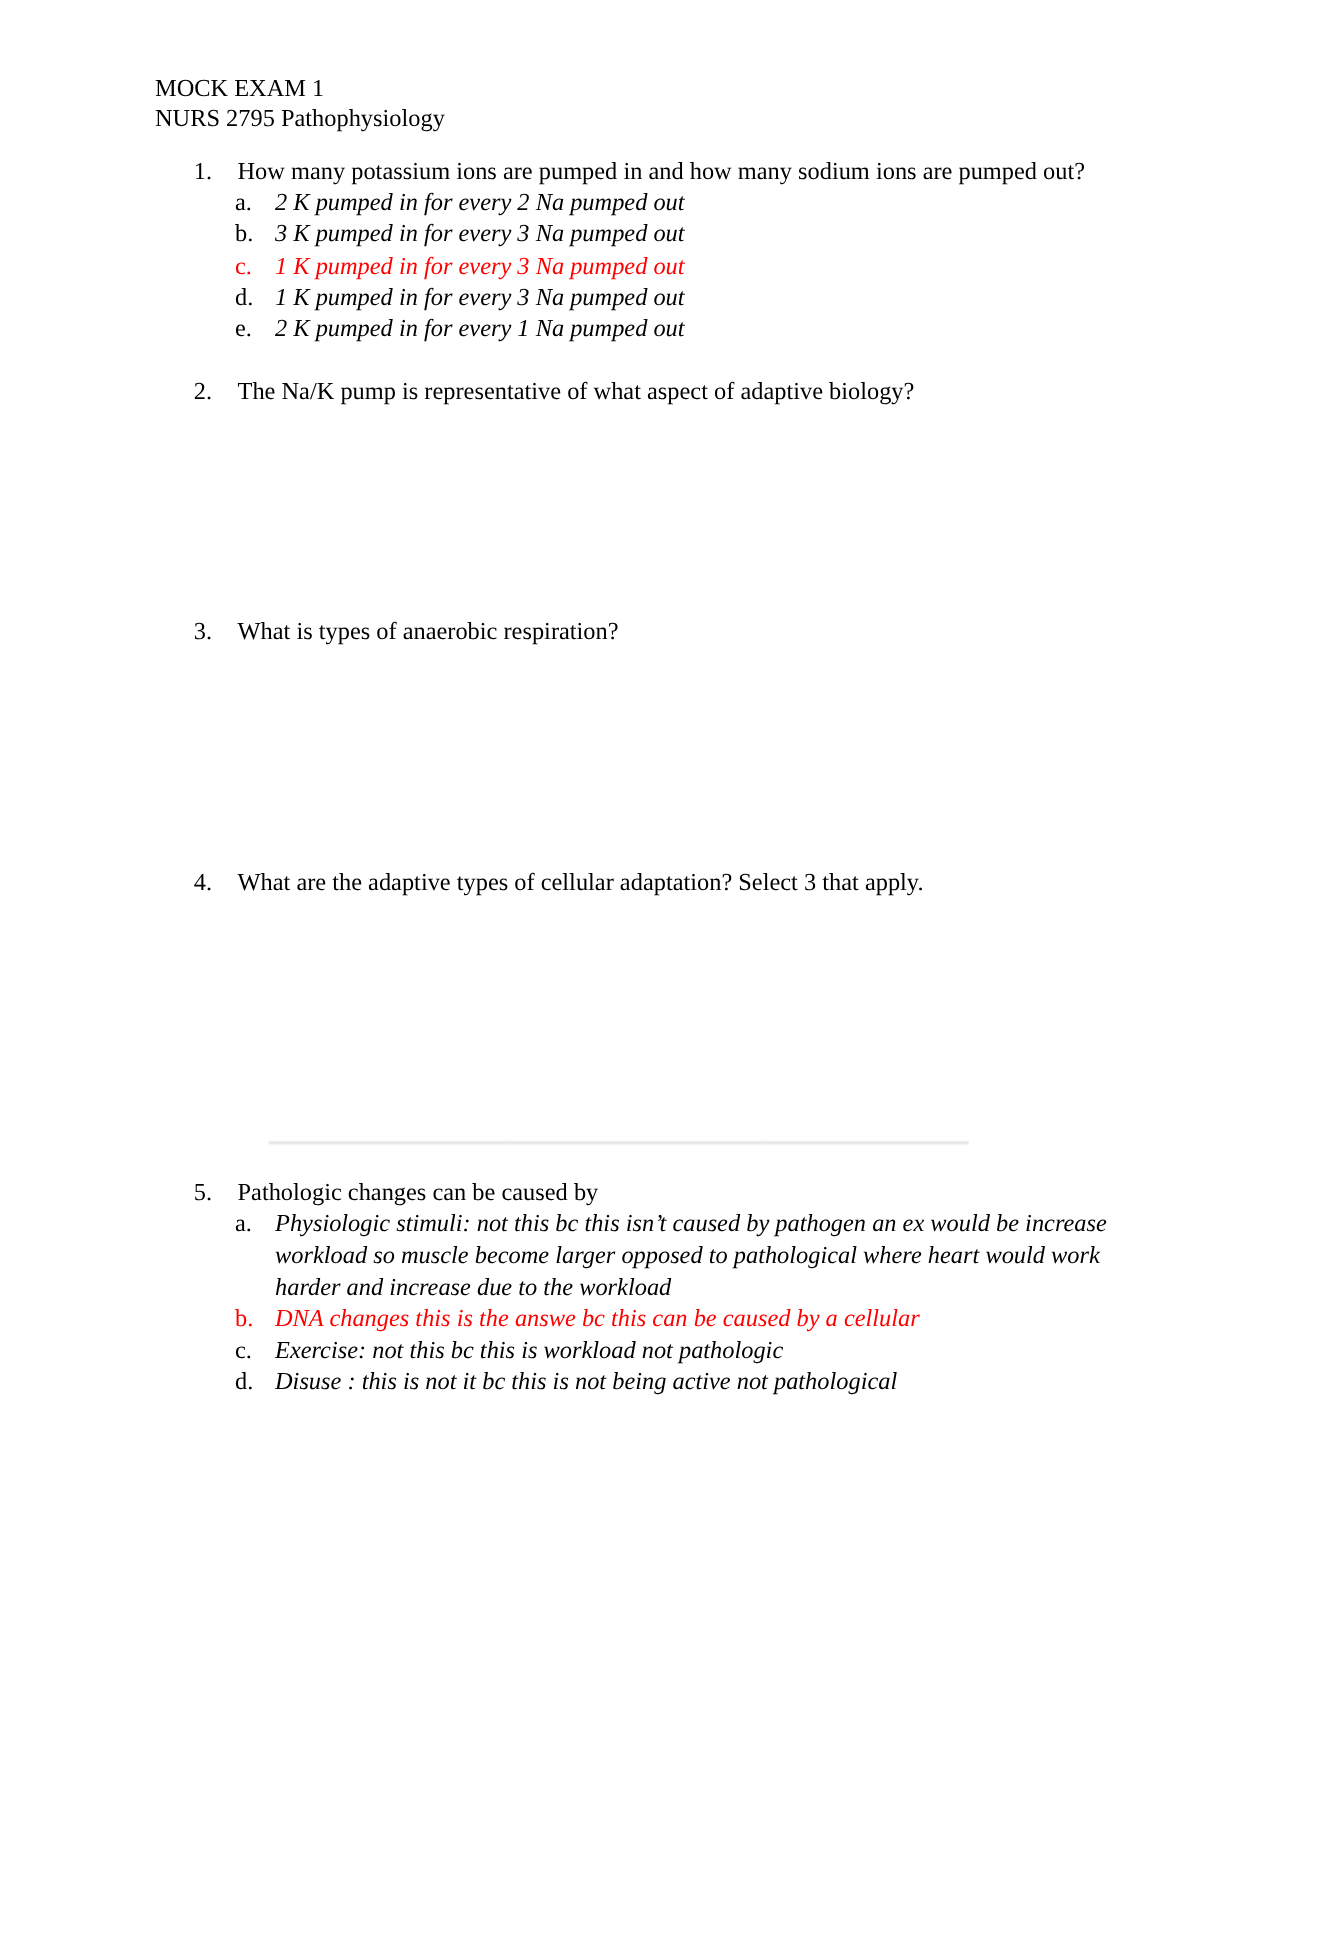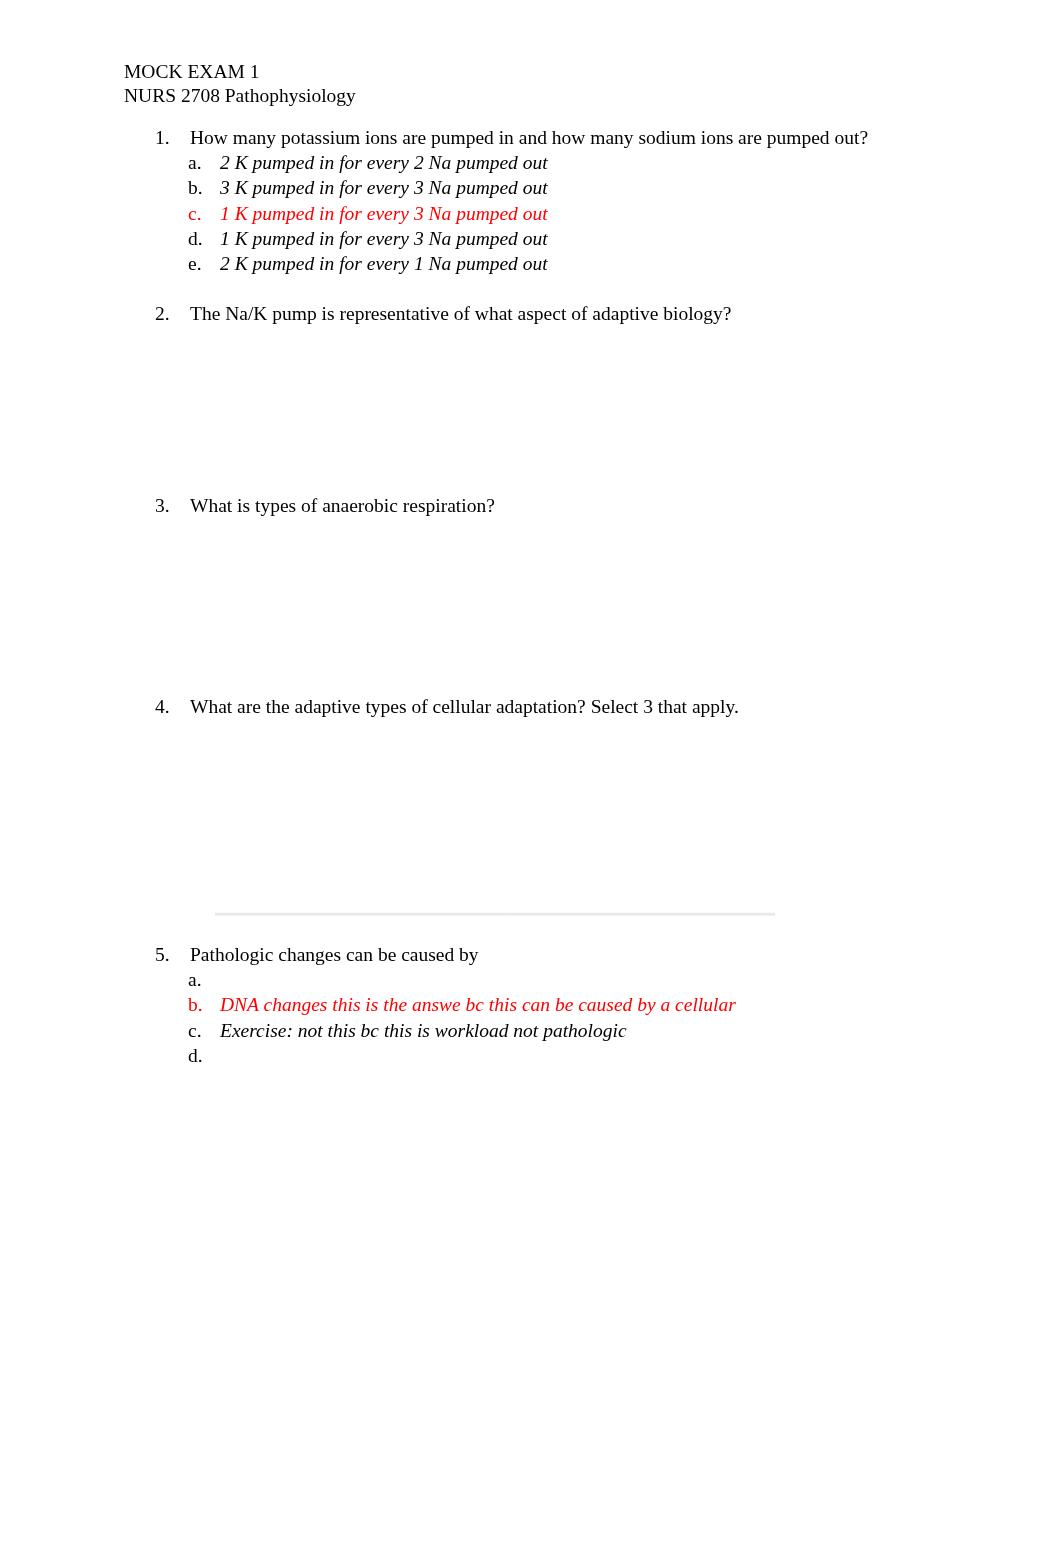--- a/index.html
+++ b/index.html
@@ -109,21 +109,21 @@
     pointer-events: none;
   }
 </style>
 </head>
 <body>
 
 <div class="page">
 
   <div class="doc-header">
     <span class="hdr-line">MOCK EXAM 1</span>
-    <span class="hdr-line">NURS 2708 Pathophysiology</span>
+    <span class="hdr-line">NURS 2795 Pathophysiology</span>
   </div>
 
   <div class="q-list" id="question-list">
       <div class="question" style="top: 125px;">
         <div class="q-row">
           <span class="q-num">1.</span>
           <span class="q-text">How many potassium ions are pumped in and how many sodium ions are pumped out?</span>
         </div>
         <div class="opt-list">
           <div class="opt-row">
@@ -167,31 +167,33 @@
         </div>
       </div>
       <div class="question" style="top: 942px;">
         <div class="q-row">
           <span class="q-num">5.</span>
           <span class="q-text">Pathologic changes can be caused by</span>
         </div>
         <div class="opt-list">
           <div class="opt-row">
             <span class="opt-letter">a.</span>
+            <span class="opt-text">Physiologic stimuli: not this bc this isn’t caused by pathogen an ex would be increase workload so muscle become larger opposed to pathological where heart would work harder and increase due to the workload</span>
           </div>
           <div class="opt-row">
             <span class="opt-letter red">b.</span>
             <span class="opt-text red">DNA changes this is the answe bc this can be caused by a cellular</span>
           </div>
           <div class="opt-row">
             <span class="opt-letter">c.</span>
             <span class="opt-text">Exercise: not this bc this is workload not pathologic</span>
           </div>
           <div class="opt-row">
             <span class="opt-letter">d.</span>
+            <span class="opt-text">Disuse : this is not it bc this is not being active not pathological</span>
           </div>
         </div>
       </div>
     </div>
 
   <div class="scan-shadow"></div>
 
 </div>
 
 </body></html>

